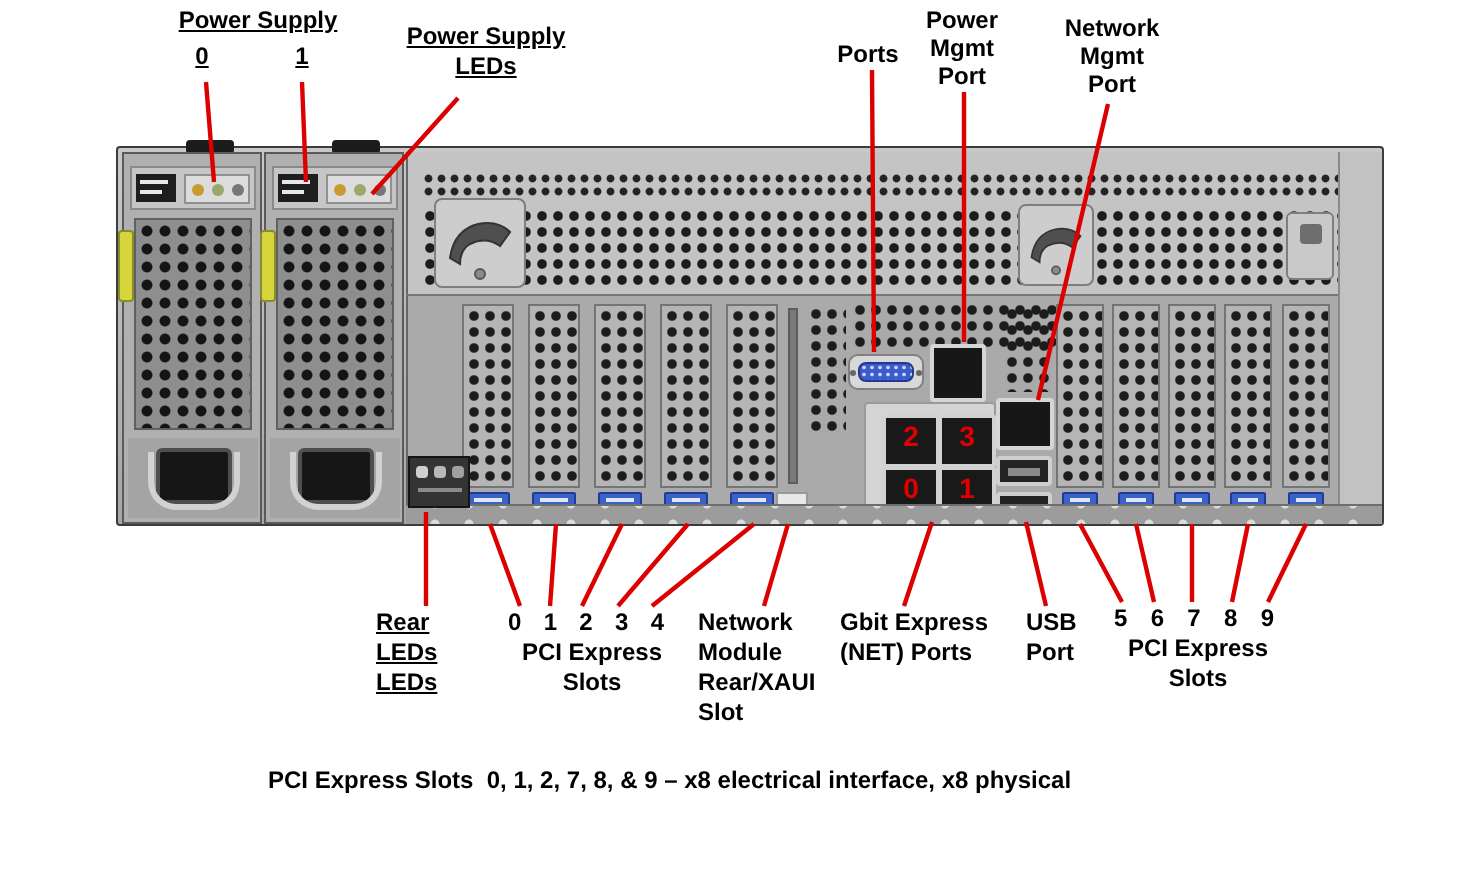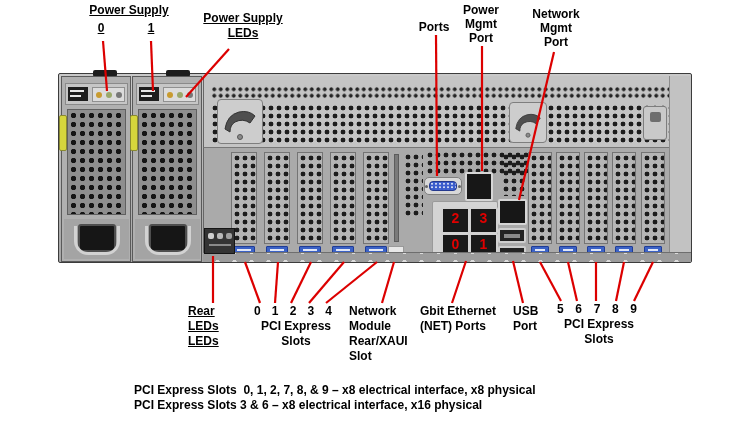--- a/index.html
+++ b/index.html
@@ -257,37 +257,36 @@
   <div class="lbl ctr" style="left:250px;top:334px;width:92px;">Slots</div>
 
   <div class="lbl" style="left:349px;top:304px;">
     <div>Network</div>
     <div>Module</div>
     <div>Rear/XAUI</div>
     <div>Slot</div>
   </div>
 
   <div class="lbl" style="left:420px;top:304px;">
-    <div>Gbit Ethernet</div>
+    <div>Gbit Express</div>
     <div>(NET) Ports</div>
   </div>
 
   <div class="lbl" style="left:513px;top:304px;">
     <div>USB</div>
     <div>Port</div>
   </div>
 
   <div class="lbl" style="left:557px;top:302px;width:80px;display:flex;justify-content:space-between;">
     <span>5</span>
     <span>6</span>
     <span>7</span>
     <span>8</span>
     <span>9</span>
   </div>
   <div class="lbl ctr" style="left:551px;top:317px;width:96px;">PCI Express</div>
   <div class="lbl ctr" style="left:551px;top:332px;width:96px;">Slots</div>
 
   <div class="lbl" style="left:134px;top:383px;line-height:15px;font-size:12px;">
     <div class="footer-line">PCI Express Slots  0, 1, 2, 7, 8, &amp; 9 – x8 electrical interface, x8 physical</div>
-    <div class="footer-line">PCI Express Slots 3 &amp; 6 – x8 electrical interface, x16 physical</div>
   </div>
 
 </div>
 
 </body></html>

